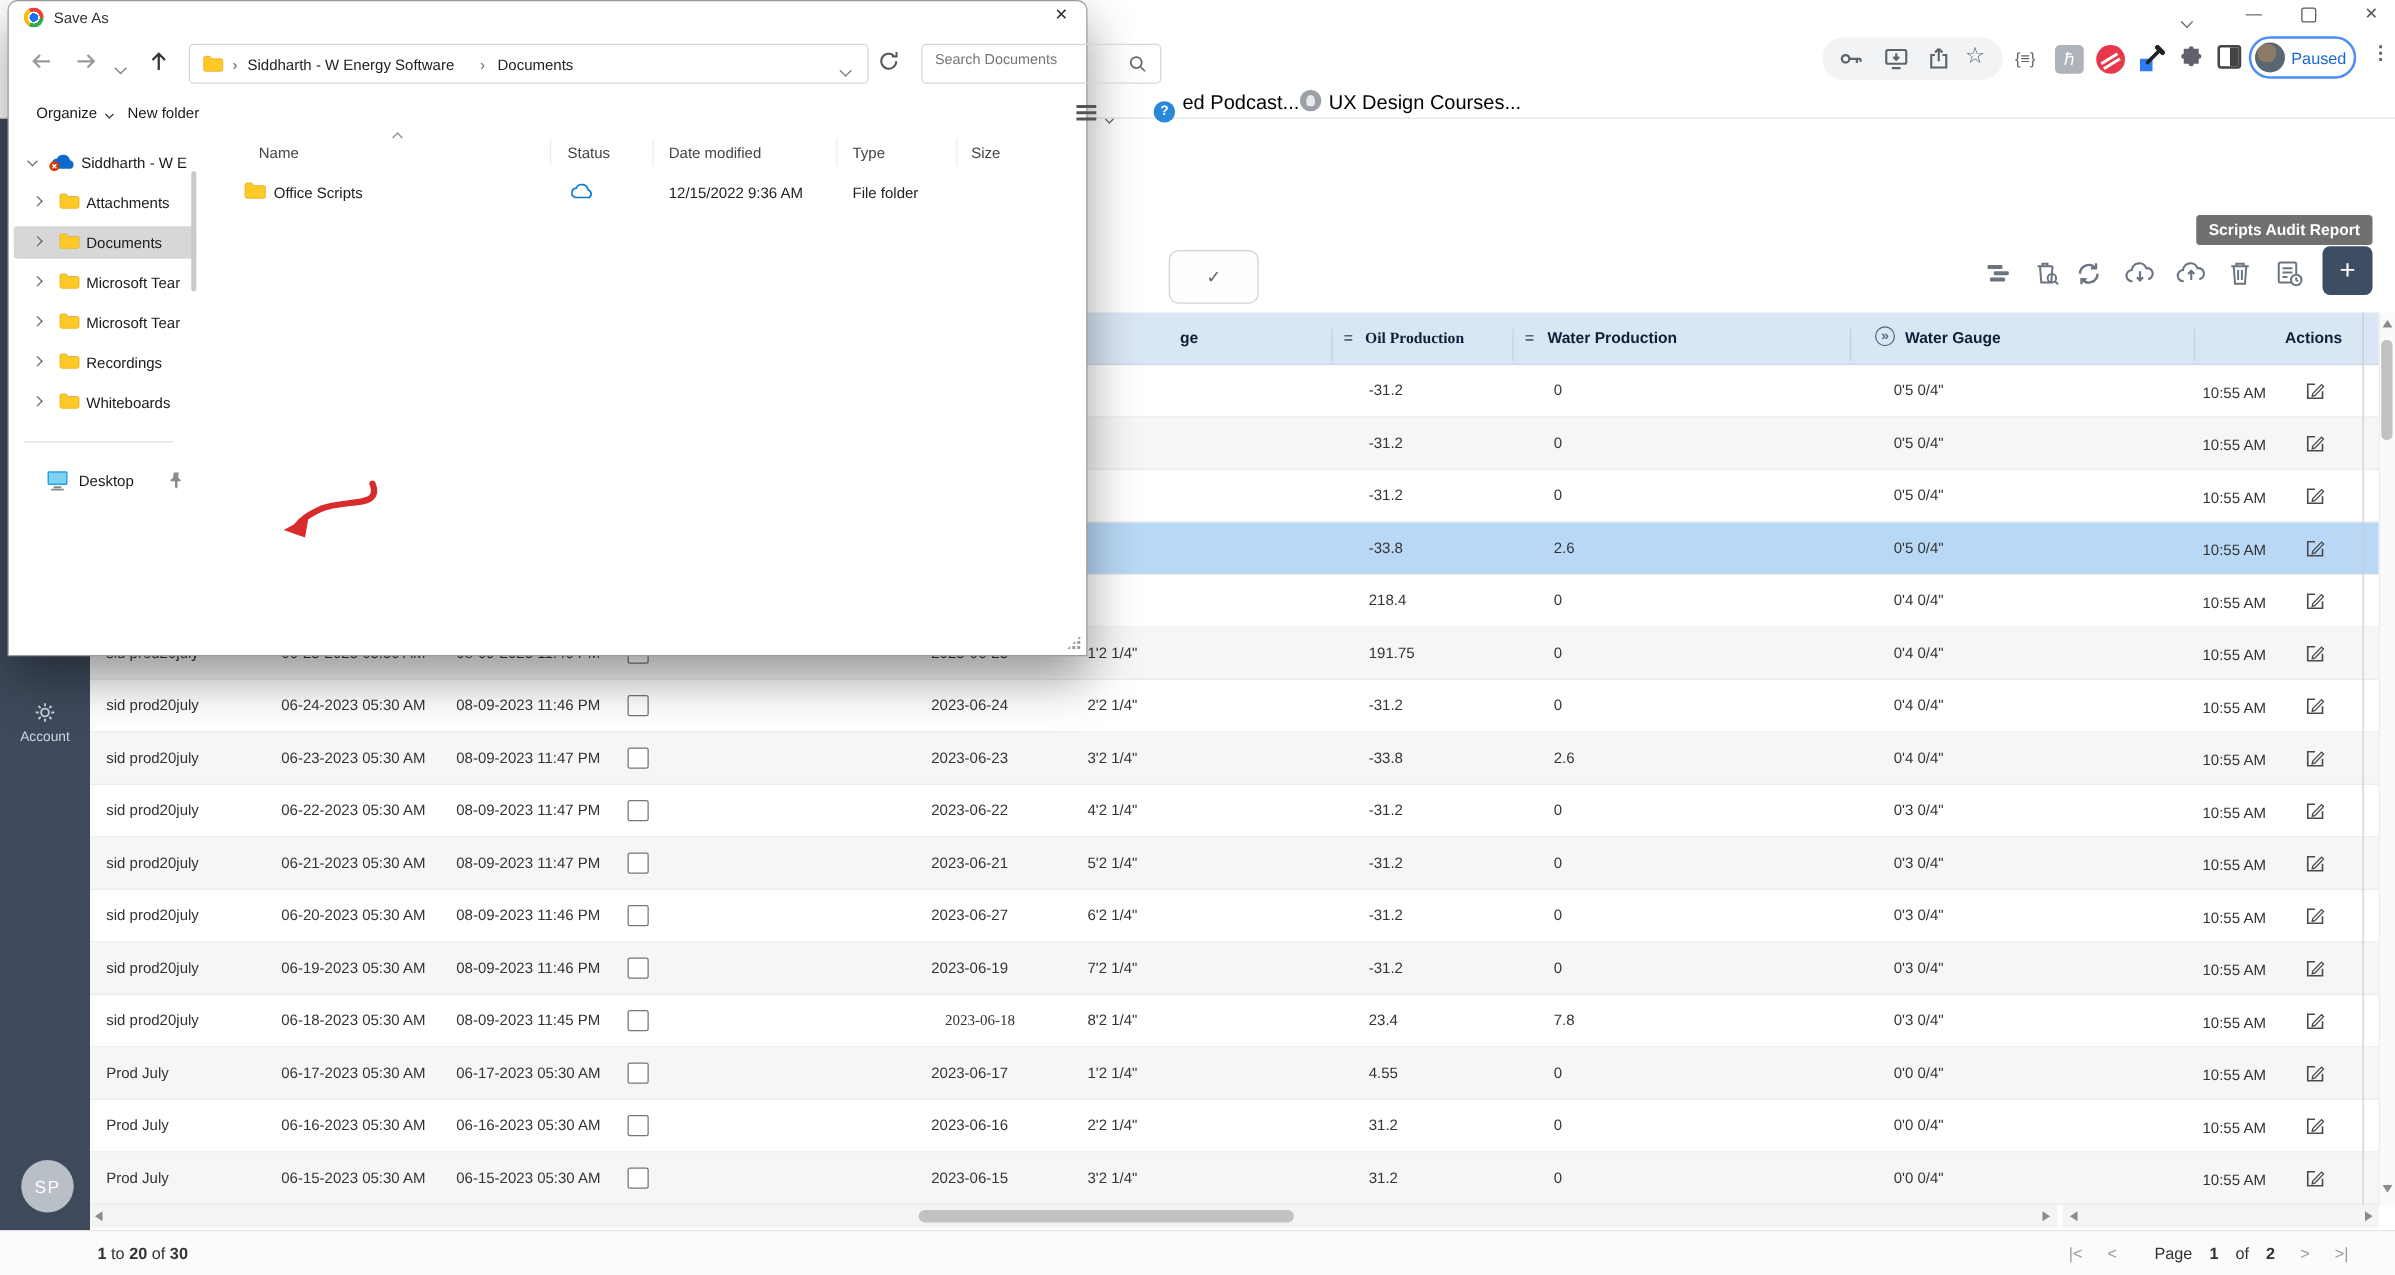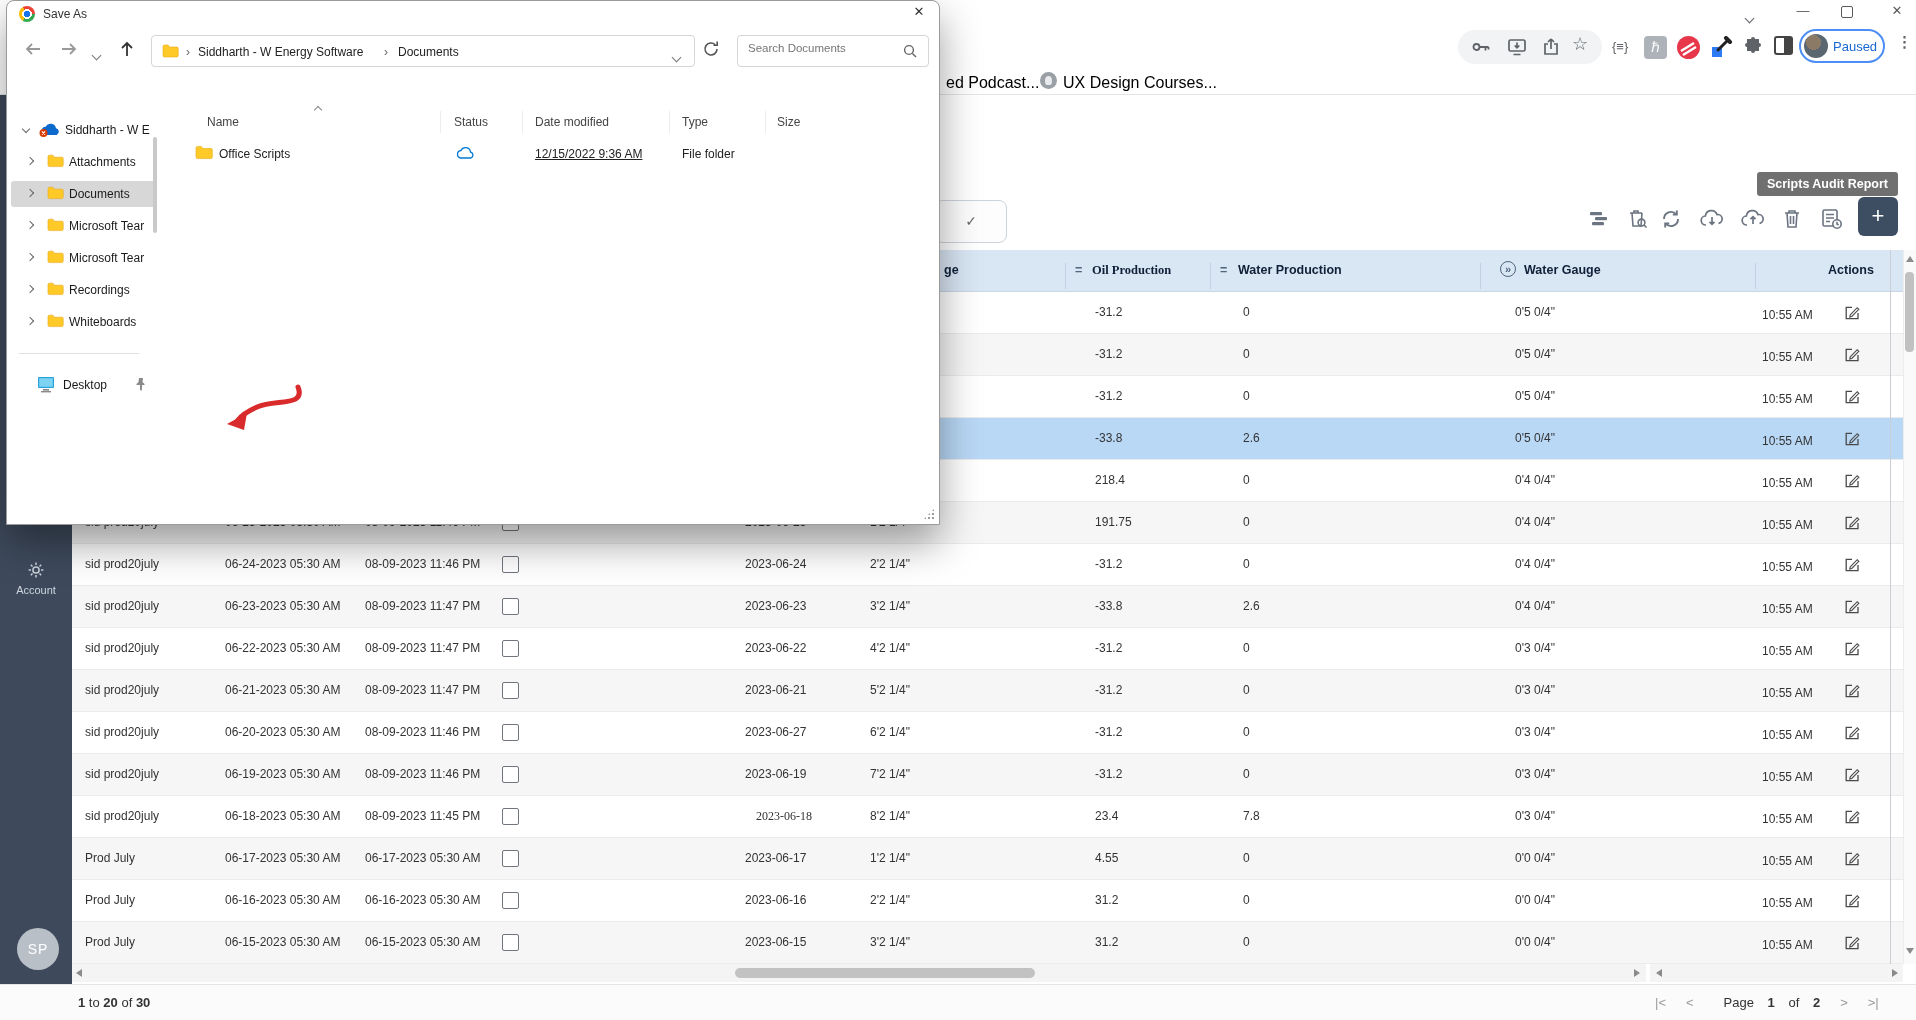--- a/index.html
+++ b/index.html
@@ -56,21 +56,21 @@
 
   
   #status-bar { left:0; top:984px; width:1916px; height:36px; background:#fbfbfb; border-top:1px solid #e5e5e5; z-index:3; }
   #range-text { left:78px; top:995px; font-size:13px; color:#333; }
   #range-text b { font-size:13px; }
   #pager { left:1645px; top:995px; font-size:13px; color:#333; }
   #pager span { margin:0 10px; }
   .pgbtn { color:#9a9a9a; }
 
   
-  #dialog { left:6px; top:0; width:934px; height:525px; background:#fff; border:1px solid #9a9a9a; border-radius:8px 8px 0 0; box-shadow:0 18px 40px rgba(0,0,0,.38); z-index:40; }
+  #dialog { left:6px; top:0; width:864px; height:525px; background:#fff; border:1px solid #9a9a9a; border-radius:8px 8px 0 0; box-shadow:0 18px 40px rgba(0,0,0,.38); z-index:40; }
   #dlg-title { position:absolute; left:0; top:0; width:100%; height:26px; }
   #chrome-logo { position:absolute; left:12px; top:5px; width:16px; height:16px; border-radius:50%;
      background: radial-gradient(circle, #1a73e8 0 30%, #fff 31% 42%, rgba(0,0,0,0) 43%),
                  conic-gradient(from -30deg, #ea4335 0 120deg, #34a853 120deg 240deg, #fbbc05 240deg 360deg); }
   #dlg-title .t { position:absolute; left:36px; top:6px; font-size:12px; color:#333; }
   #dlg-close { position:absolute; right:8px; top:3px; width:24px; height:20px; text-align:center; font-size:13px; color:#333; }
   #dlg-nav { position:absolute; left:0; top:26px; width:100%; height:48px; }
   .navb { position:absolute; top:12px; color:#555; }
   #addr-box { position:absolute; left:144px; top:8px; width:544px; height:32px; border:1px solid #d6d6d6; border-radius:4px; }
   #addr-box .crumb { position:absolute; top:9px; font-size:12px; color:#222; white-space:nowrap; }
@@ -596,20 +596,33 @@
         <input placeholder="Search Documents" style="">
         <span style="position:absolute;right:10px;top:8px;">
           <svg width="15" height="15" fill="none" stroke="#666" stroke-width="1.4">
               <circle cx="6" cy="6" r="4.4"></circle>
               <path d="M9.4 9.4 13 13"></path>
             </svg>
         </span>
       </div>
     </div>
 
+    <div id="dlg-toolbar">
+      <span id="organize-btn"><span>Organize</span> <span class="chev" style="width:5px;height:5px;transform:rotate(45deg);border-color:#333;margin-left:4px;"></span></span>
+      <span id="newfolder-btn">New folder</span>
+      <span id="view-btn">
+        <svg width="18" height="14">
+            <rect x="0" y="1" width="16" height="2.4" fill="#555"></rect>
+            <rect x="0" y="6" width="16" height="2.4" fill="#555"></rect>
+            <rect x="0" y="11" width="16" height="2.4" fill="#555"></rect>
+          </svg>
+      </span>
+      <span style="position:absolute;left:878px;top:12px;"><span class="chev" style="width:5px;height:5px;transform:rotate(45deg);border-color:#555;"></span></span>
+      <span id="help-btn">?</span>
+    </div>
 
     <div id="tree">
       <div class="tree-row" style="top:8px;">
         <span class="tchev" style="left:12px;transform:rotate(45deg);"></span>
         <span style="position:absolute;left:28px;top:5px;">
           <svg width="22" height="15">
               <path d="M6 13 a4.2 4.2 0 0 1 .6-8.3 A5.6 5.6 0 0 1 17 6.2 a3.6 3.6 0 0 1 .7 6.8 Z" fill="#0b6acb"></path>
               <circle cx="4.5" cy="11" r="4" fill="#d83b01"></circle>
               <path d="M2.9 9.4 6.1 12.6 M6.1 9.4 2.9 12.6" stroke="#fff" stroke-width="1.1"></path>
             </svg>
@@ -709,21 +722,21 @@
           <svg width="18" height="15">
               <path d="M1 3 Q1 1.4 2.6 1.4 H6.4 l1.6 2.1 H16 Q17.3 3.5 17.3 4.8 V12 Q17.3 13.6 15.8 13.6 H2.6 Q1 13.6 1 12 Z" fill="#ffca28" stroke="#e6a817" stroke-width=".6"></path>
             </svg>
         </span>
         <span style="left:52px;">Office Scripts</span>
         <span style="left:288px;top:5px;">
           <svg width="19" height="14" fill="none" stroke="#0078d4" stroke-width="1.3">
               <path d="M5.5 12 a3.8 3.8 0 0 1 .5-7.5 A5 5 0 0 1 15.5 6 a3.2 3.2 0 0 1 .6 6 Z"></path>
             </svg>
         </span>
-        <span style="left:368px;text-decoration:underline;">12/15/2022 9:36 AM</span>
+        <span style="left:368px;">12/15/2022 9:36 AM</span>
         <span style="left:515px;">File folder</span>
       </div>
     </div>
 
 
     <span id="gripper"></span>
   </div>
 
   <div id="red-arrow" class="abs">
     <svg width="130" height="62" viewBox="0 0 130 62">

